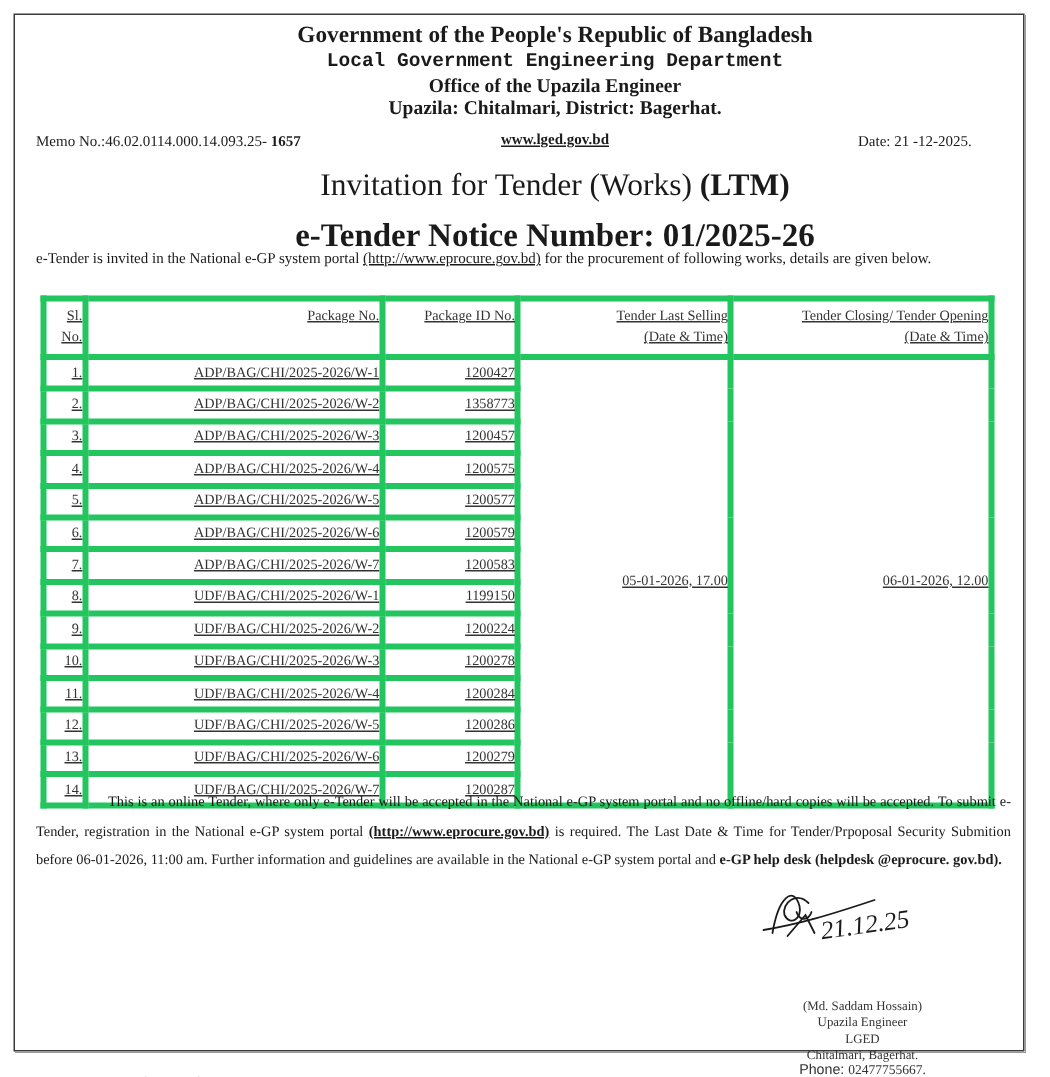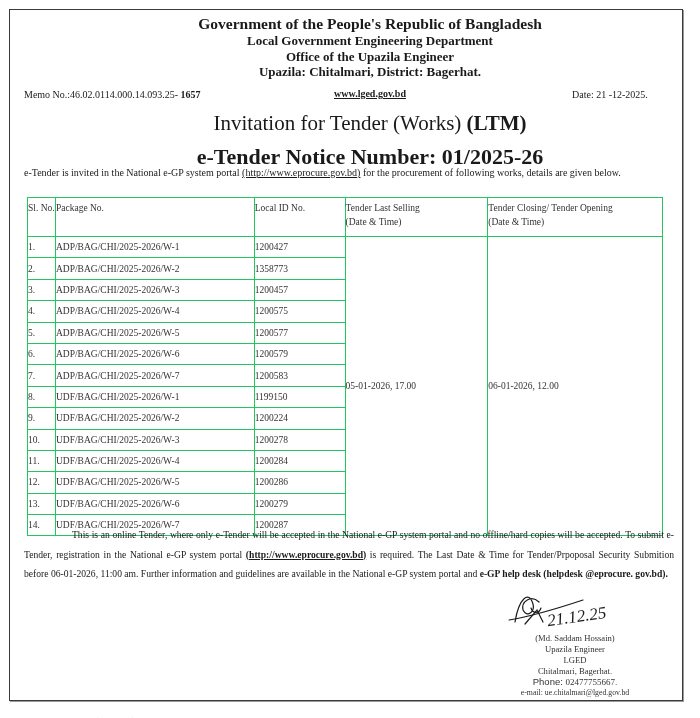--- a/index.html
+++ b/index.html
@@ -5,46 +5,46 @@
     * { box-sizing: border-box; margin: 0; padding: 0; }
     html, body { width: 700px; height: 718px; background: #ffffff; overflow: hidden; }
     body { position: relative; font-family: "Liberation Serif", serif; color: #1a1a1a; }
     .frame {
       position: absolute; left: 9px; top: 9px; width: 674px; height: 692px;
       border: 1.5px solid #3a3a3a; box-shadow: 1px 1px 0 #9a9a9a;
     }
     .abs { position: absolute; }
     .center { left: 0; width: 700px; text-align: center; padding-left: 40px; }
     .h1 { top: 15px; font-size: 15.5px; font-weight: bold; }
-    .h2 { top: 33px; font-size: 13px; font-weight: bold; }
+    .h2 { top: 33px; font-size: 13px; font-weight: bold; font-family: Liberation Mono, monospace; }
     .h3 { top: 49px; font-size: 13px; font-weight: bold; }
     .h4 { top: 64px; font-size: 13px; font-weight: bold; }
     .web { top: 88px; font-size: 10px; font-weight: bold; text-decoration: underline; }
     .memo { left: 24px; top: 89px; font-size: 10px; }
     .memo b { font-weight: bold; }
     .date { left: 572px; top: 89px; font-size: 10px; }
     .t1 { top: 111px; font-size: 21px; }
     .t1 b { font-weight: bold; }
     .t2 { top: 144px; font-size: 22px; font-weight: bold; }
     .intro { left: 24px; top: 166px; width: 645px; font-size: 10px; line-height: 13px; text-align: justify; }
     .intro u { text-decoration: underline; }
     table.tender {
       position: absolute; left: 27px; top: 197px; width: 636px;
       border-collapse: collapse; font-size: 9.5px; color: #333;
     }
-    table.tender th, table.tender td { border: 1px solid #22c55e; text-align: left; font-weight: normal; }
+    table.tender th, table.tender td { border: 4px solid #22c55e; text-align: right; font-weight: normal; text-decoration: underline; }
     table.tender th { height: 39px; vertical-align: top; padding-top: 3px; line-height: 14px; }
     table.tender td { height: 21.4px; vertical-align: middle; }
     .c1 { width: 28px; } .c2 { width: 199px; } .c3 { width: 91px; } .c4 { width: 143px; } .c5 { width: 175px; }
     .merged { vertical-align: middle !important; }
     .para { left: 24px; top: 525px; width: 650px; font-size: 9.6px; line-height: 19.5px; text-align: justify; text-indent: 48px; }
     .para b { font-weight: bold; }
     .para u { text-decoration: underline; }
     .sig-svg { left: 503px; top: 588px; }
-    .sig { left: 500px; width: 150px; text-align: center; font-size: 8.6px; line-height: 11.4px; color: #333; }
+    .sig { left: 500px; width: 150px; text-align: center; font-size: 8.6px; line-height: 11.4px; color: #333; margin-top: 32px; }
     .sig-name { top: 633px; } .sig-title { top: 644px; } .sig-org { top: 655px; }
     .sig-loc { top: 666px; } .sig-phone { top: 676px; font-size: 9px; }
     .sig-phone b { font-family: "Liberation Sans", sans-serif; font-weight: normal; font-size: 9.5px; }
     .sig-email { top: 687px; font-size: 7.8px; }
     .pc { left: 22px; top: 716px; font-size: 14px; }
   </style>
 </head>
 <body>
 
 <div class="frame"></div>
@@ -61,21 +61,21 @@
 <div class="abs center t1"><span>Invitation for Tender (Works) </span><b>(LTM)</b></div>
 <div class="abs center t2">e-Tender Notice Number: 01/2025-26</div>
 
 <div class="abs intro"><span>e-Tender is invited in the National e-GP system portal </span><u>(http://www.eprocure.gov.bd)</u><span> for the procurement of following works, details are given below.</span></div>
 
 <table class="tender">
   <thead>
     <tr>
       <th class="c1">Sl. No.</th>
       <th class="c2">Package No.</th>
-      <th class="c3">Local ID No.</th>
+      <th class="c3">Package ID No.</th>
       <th class="c4"><span>Tender Last Selling</span><br><span>(Date &amp; Time)</span></th>
       <th class="c5"><span>Tender Closing/ Tender Opening</span><br><span>(Date &amp; Time)</span></th>
     </tr>
   </thead>
   <tbody id="tbody">
       <tr>
         <td>1.</td>
         <td>ADP/BAG/CHI/2025-2026/W-1</td>
         <td>1200427</td>
         <td rowspan="14" class="merged">05-01-2026, 17.00</td>

